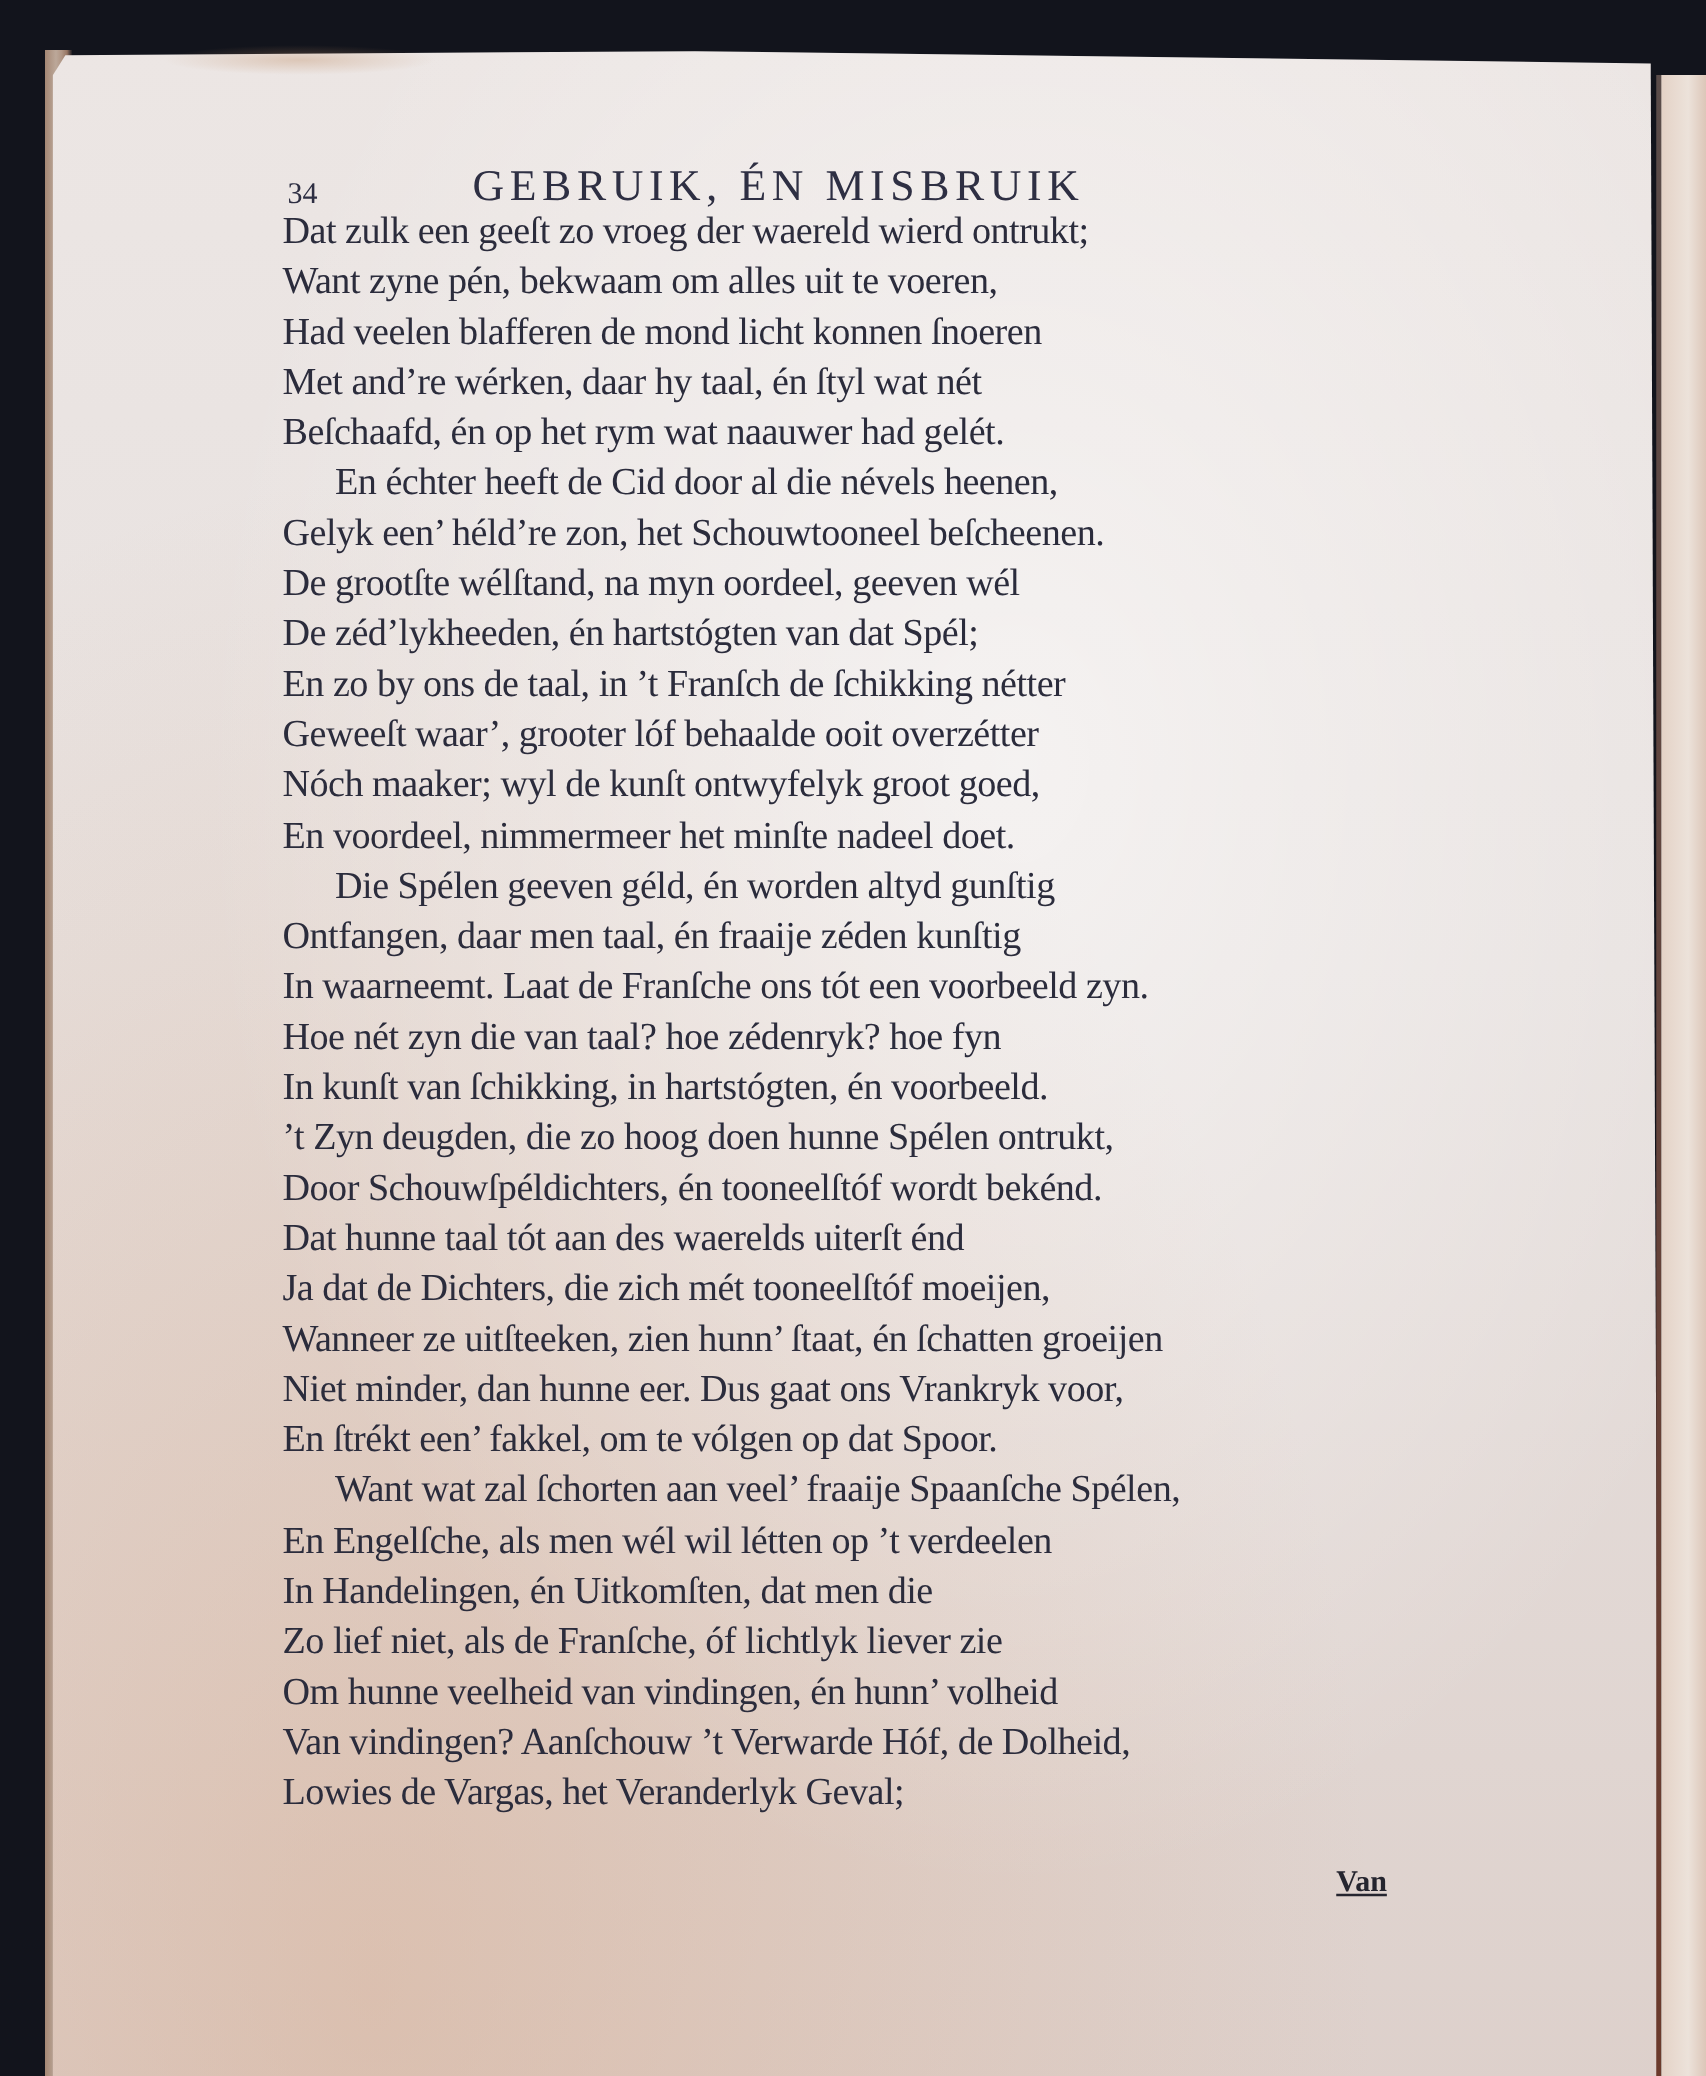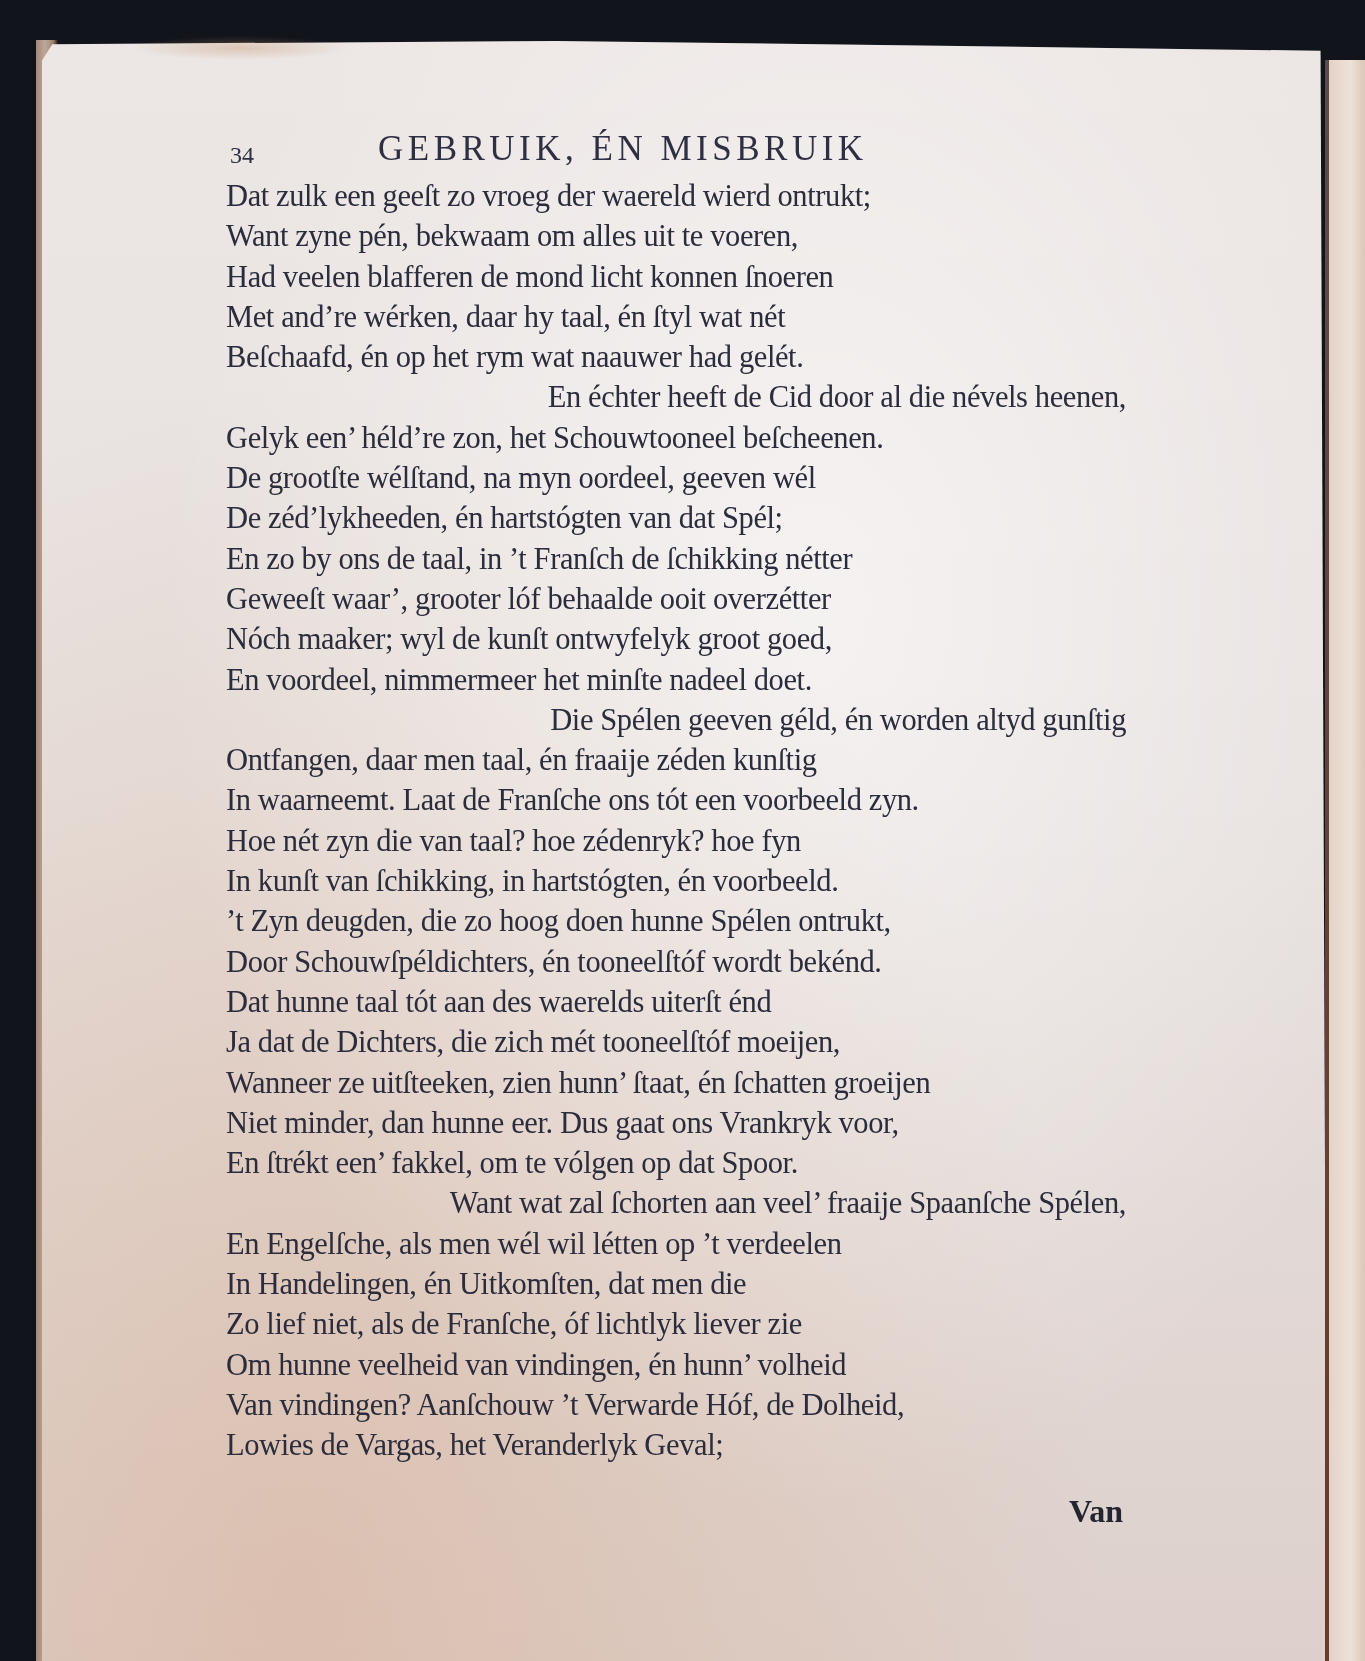--- a/index.html
+++ b/index.html
@@ -42,31 +42,31 @@
   }
   .page-number {
     position: absolute; left: 20px; top: 20px;
     font-size: 24px; letter-spacing: 0; font-family: Liberation Serif, serif;
   }
   .head-title {
     position: absolute; left: 168px; top: 7px;
     font-size: 35px; letter-spacing: 4.5px; white-space: nowrap;
   }
   .text-block {
-    position: absolute; left: 226px; top: 176px; width: 900px;
+    position: absolute; left: 226px; top: 164px; width: 900px;
     color: #2b2c3c;
     font-size: 30.5px;
     line-height: 40.3px;
     letter-spacing: -0.4px;
   }
   .verse-line { white-space: nowrap; display: block; height: 40.3px; }
-  .verse-line.indent { padding-left: 42px; text-align: right; }
+  .verse-line.indent { padding-left: 42px; }
   .catchword {
     position: absolute; left: 1069px; top: 1493px;
-    font-size: 32px; color: #25252f; font-weight: bold;
+    font-size: 24px; color: #25252f; font-weight: bold; text-decoration: underline;
   }
 </style>
 </head>
 <body>
 
 <div class="page-edge-left"></div>
 <div class="page"></div>
 <div class="top-stain"></div>
 <div class="gutter"></div>
 <div class="right-page"></div>

